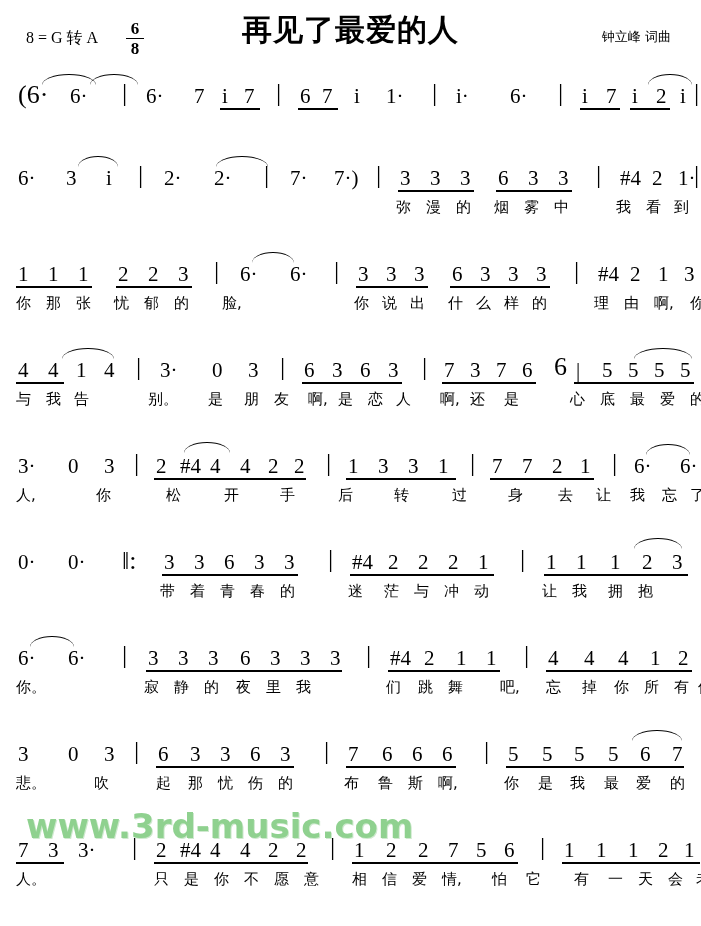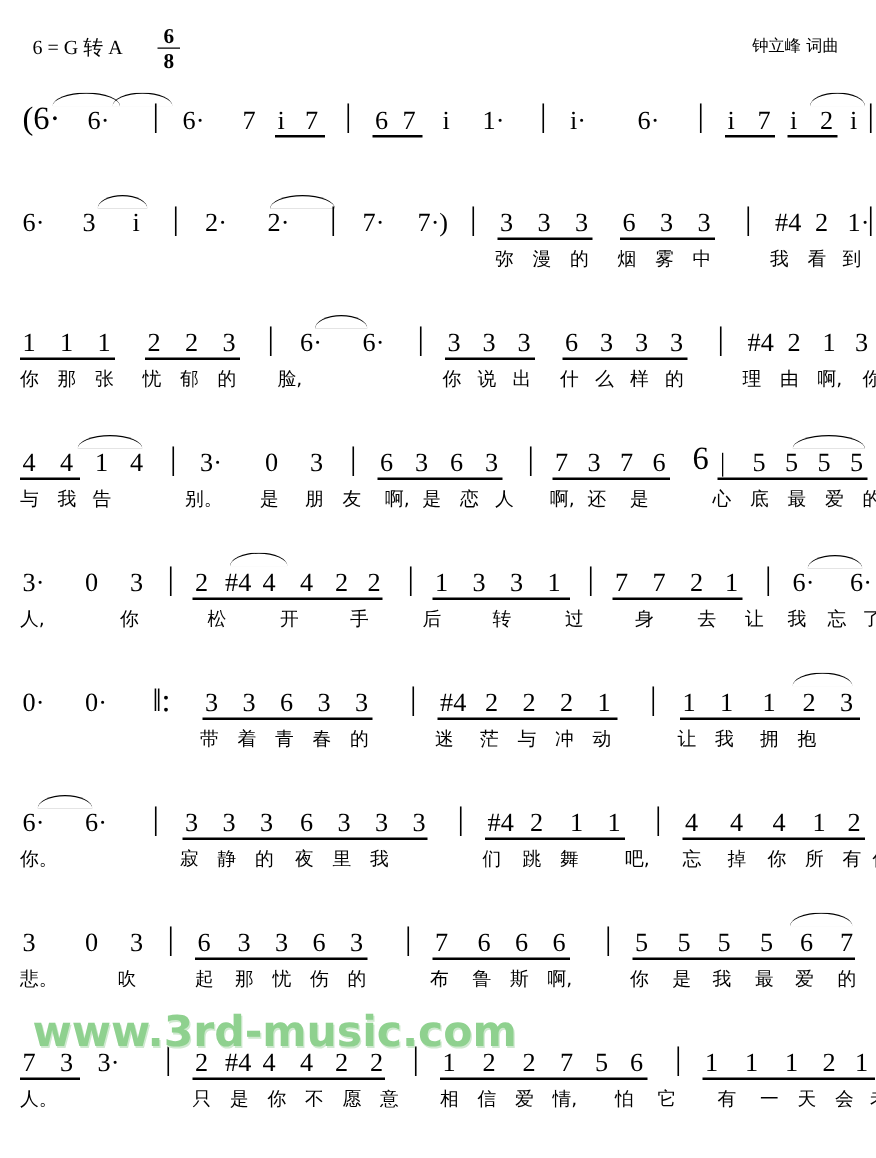--- a/index.html
+++ b/index.html
@@ -152,26 +152,27 @@
     font-weight: bold;
     color: #7cc47c;
   }
 </style>
 </head>
 <body>
 
 <div class="page">
 
   <div class="header">
-    <div class="key-sig">6 = G 转 A</div>
+    <div class="key-sig">8 = G 转 A</div>
     <div class="meter">
       <span class="top">6</span>
       <span style="display:block;border-top:1.6px solid #000;width:18px;margin:1px auto;"></span>
       <span class="bot">8</span>
     </div>
+    <div class="title">再见了最爱的人</div>
     <div class="credits">钟立峰    词曲</div>
   </div>
 
   <div class="system" style="height:82px;">
     <div class="notes">
       <span class="tok paren" style="left:0px;">(6·</span>
       <span class="tok" style="left:52px;">6·</span>
       <span class="tok bar" style="left:104px;">|</span>
       <span class="tok" style="left:128px;">6·</span>
       <span class="tok" style="left:176px;">7</span>

